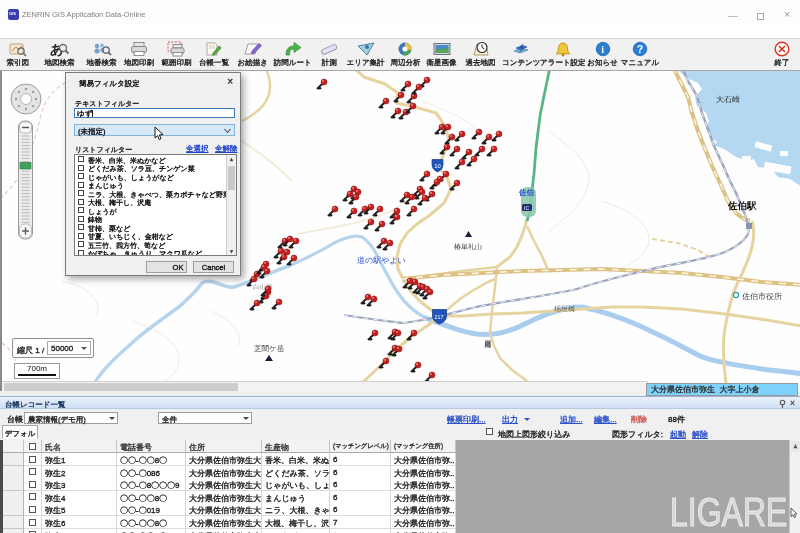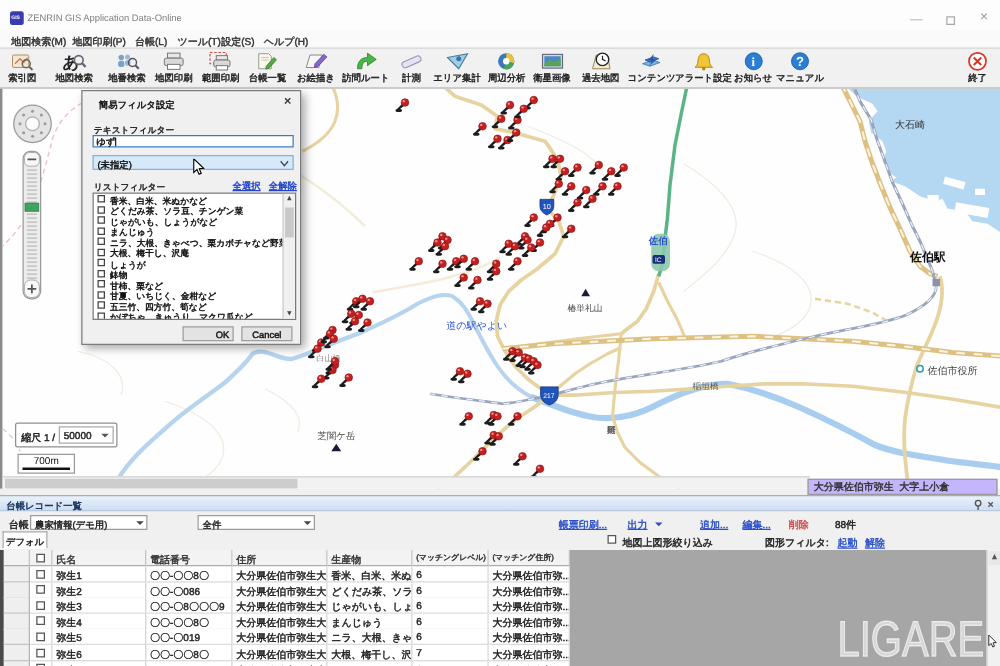--- a/index.html
+++ b/index.html
@@ -17,21 +17,21 @@
 
 #toolbar{position:absolute;left:0;top:38px;width:800px;height:33px;background:#f1f1f1;border-top:1px solid #d6d6d6;border-bottom:1px solid #a6a6a6;}
 .titem{position:absolute;top:2px;width:44px;text-align:center;}
 .titem svg{display:block;margin:0 auto;}
 .titem .lb{display:block;font-size:7.5px;color:#222;margin-top:1px;white-space:nowrap;}
 
 #map{position:absolute;left:0;top:71px;width:800px;height:320px;background:#fff;overflow:hidden;border-left:2px solid #8a8a8a;}
 
 #hscroll{position:absolute;left:0;top:310px;width:646px;height:10px;background:#f2f2f2;border-top:1px solid #cfcfcf;}
 #hscroll .thumb{position:absolute;left:2px;top:1px;width:234px;height:8px;background:#cdcdcd;border-radius:1px;}
-#statusbox{position:absolute;left:646px;top:383px;z-index:20;width:152px;height:13px;background:#c4b5fd;border:1px solid #9a9a9a;font-size:8px;color:#333;line-height:11px;padding-left:4px;white-space:nowrap;}
+#statusbox{position:absolute;left:646px;top:383px;z-index:20;width:152px;height:13px;background:#7dd3fc;border:1px solid #9a9a9a;font-size:8px;color:#333;line-height:11px;padding-left:4px;white-space:nowrap;}
 
 #scalebox{position:absolute;left:10px;top:267px;width:82px;height:20px;background:#fff;border:1px solid #8f8f8f;border-radius:2px;font-size:8px;color:#222;}
 #scalebox .lbl{position:absolute;left:4px;top:6px;}
 #scalebox .dd{position:absolute;left:34px;top:2px;width:44px;height:14px;border:1px solid #aaa;background:#fff;font-size:8px;padding:2px 0 0 3px;}
 #scalebox .dd:after{content:"";position:absolute;right:3px;top:5px;border:3px solid transparent;border-top-color:#555;}
 #sbar{position:absolute;left:12px;top:292px;width:46px;height:16px;background:#fff;border:1px solid #9a9a9a;font-size:8px;color:#111;text-align:center;}
 #sbar .bar{position:absolute;left:3px;bottom:2px;width:38px;height:2px;background:#111;}
 
 #panel{position:absolute;left:0;top:391px;width:800px;height:142px;background:#f0f0f0;}
 #ptitle{position:absolute;left:0;top:5px;width:800px;height:13px;background:linear-gradient(#eaf1fb,#cfdef2);border-top:1px solid #98b1cc;border-bottom:1px solid #b9c9dd;}
@@ -72,28 +72,20 @@
 #cursor{position:absolute;left:88px;top:54px;z-index:5;}
 </style></head>
 <body>
 <div id="app">
 <div id="title">
  <div id="appicon"></div>
  <div class="txt">ZENRIN GIS Application Data-Online</div>
  <div class="winbtn" style="left:728px;">—</div>
  <div style="position:absolute;left:757px;top:13px;width:7px;height:7px;border:1px solid #aaa;"></div>
  <div class="winbtn" style="left:784px;top:8px;font-size:11px;color:#999;">×</div>
-</div>
-<div id="menu" class="jp">
- <span style="left:9px;">地図検索(M)</span>
- <span style="left:58px;">地図印刷(P)</span>
- <span style="left:108px;">台帳(L)</span>
- <span style="left:142px;">ツール(T)</span>
- <span style="left:177px;">設定(S)</span>
- <span style="left:211px;">ヘルプ(H)</span>
 </div>
 <div id="toolbar" class="jp">
       <div class="titem" style="left:-4.2px;width:44px;">
         <svg width="22" height="16" viewBox="0 0 22 16">
           <rect x="3" y="3" width="13" height="10" rx="1" fill="#f3e6d2" stroke="#b09060" stroke-width="0.8"></rect>
           <path d="M5,10 L9,6 L12,9 L15,5" stroke="#cc7755" stroke-width="1" fill="none"></path>
           <circle cx="14" cy="10" r="3.2" fill="none" stroke="#666" stroke-width="1.2"></circle>
           <line x1="16.4" y1="12.4" x2="19" y2="15" stroke="#666" stroke-width="1.6"></line>
         </svg>
         <span class="lb">索引図</span>

